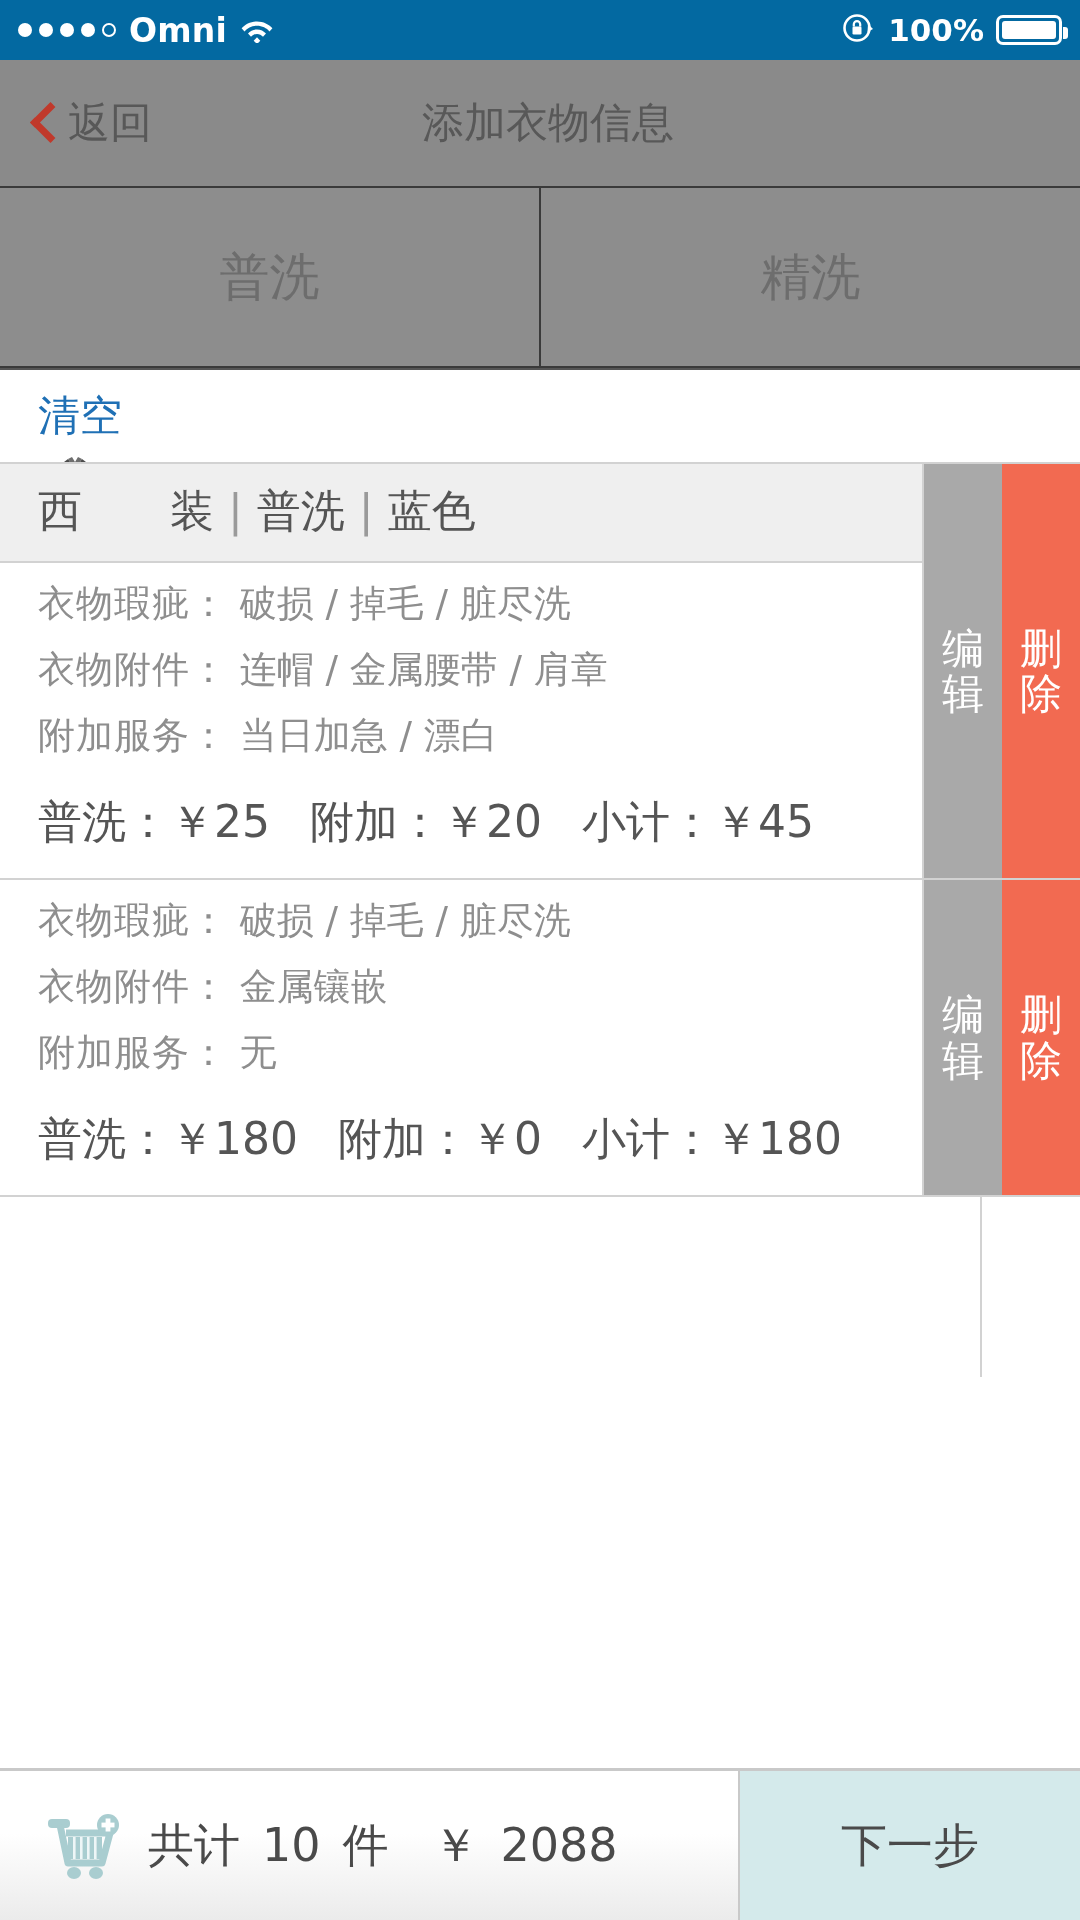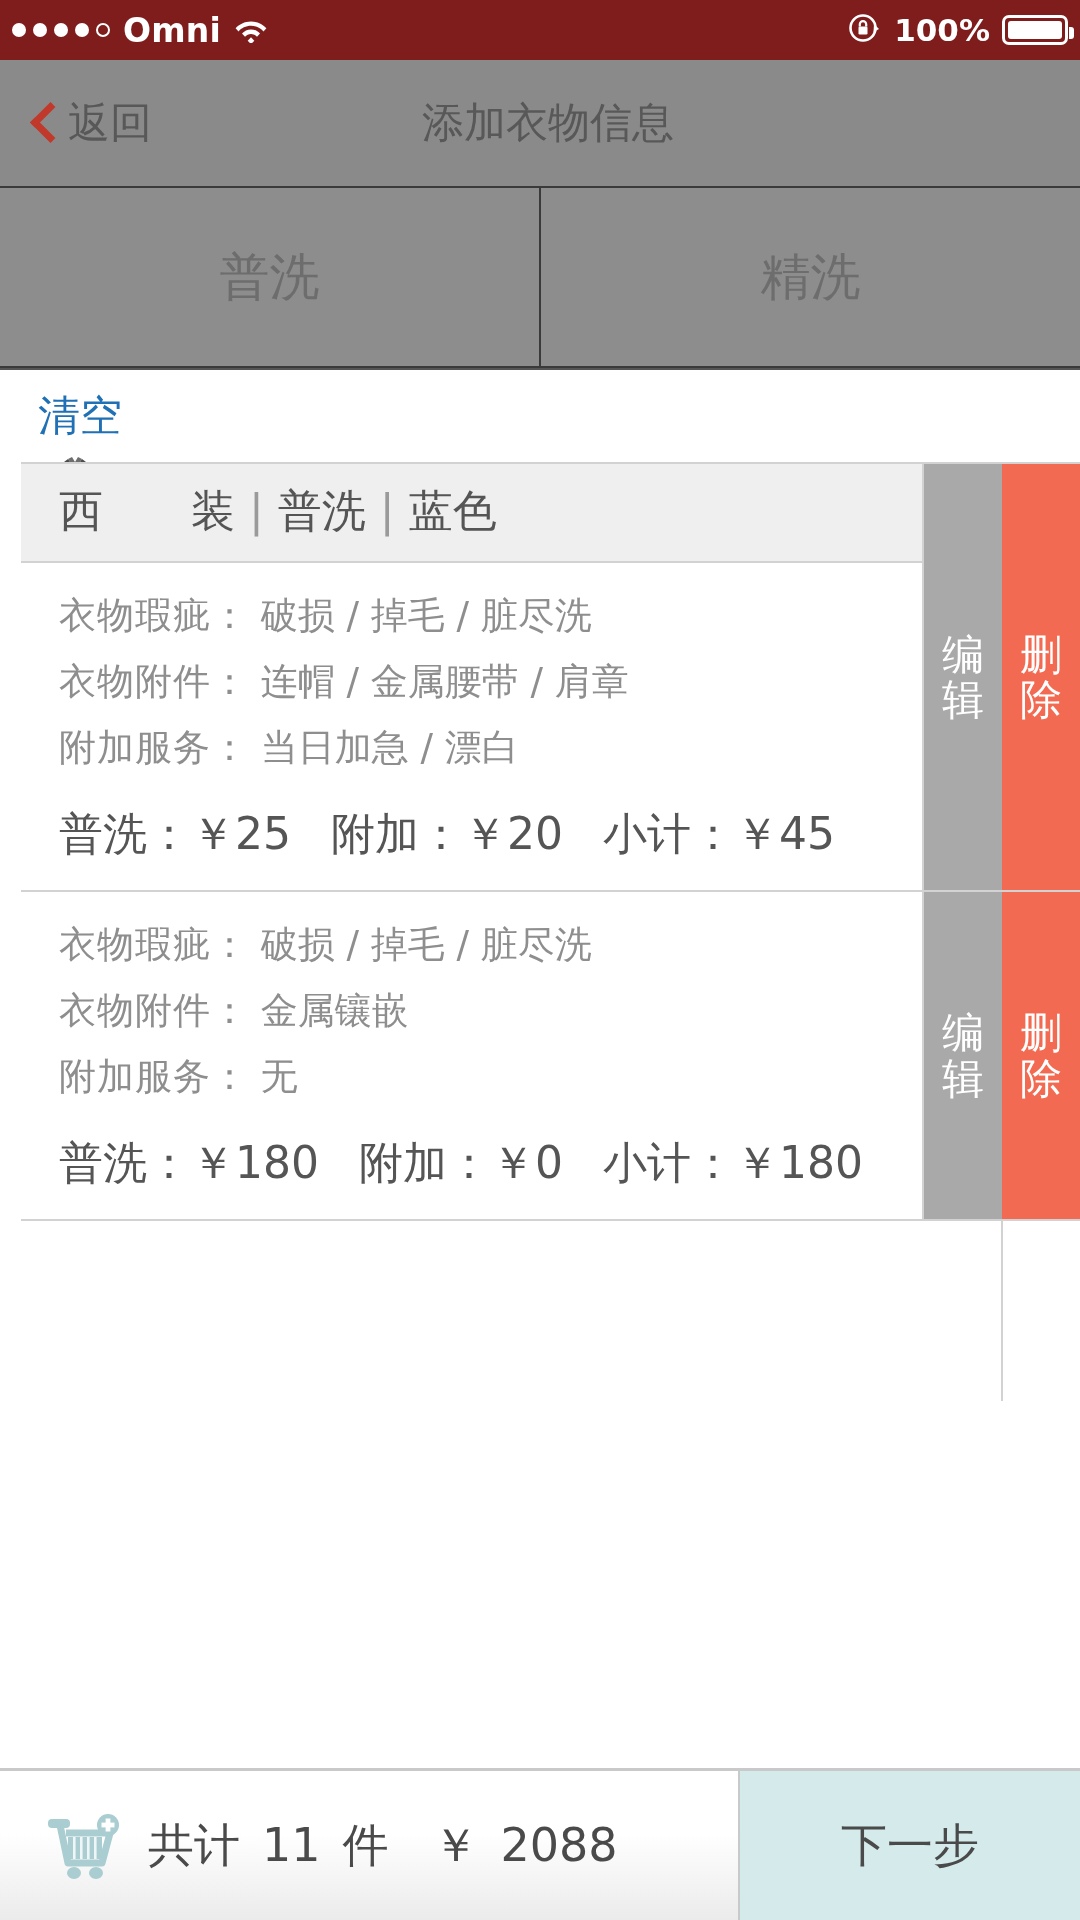--- a/index.html
+++ b/index.html
@@ -6,23 +6,23 @@
   html, body {
     width:1080px; height:1920px;
     background:#ffffff;
     font-family:"DejaVu Sans","Liberation Sans",sans-serif;
     overflow:hidden;
   }
   #app { position:relative; width:1080px; height:1920px; display:flex; flex-direction:column; }
 
   
   .statusbar{
-    height:60px; background:#7f1d1d; color:#fff;
+    height:60px; background:#0369a1; color:#fff;
     display:flex; align-items:center; flex:0 0 60px;
-    padding:0 12px; position:relative;
+    padding:0 18px; position:relative;
   }
   .sb-left{ display:flex; align-items:center; gap:13px; }
   .dots{ display:flex; align-items:center; gap:7px; }
   .dot{ width:14px; height:14px; border-radius:50%; background:#fff; }
   .dot.hollow{ background:transparent; border:2px solid #fff; width:14px; height:14px;}
   .carrier{ font-size:33px; font-weight:600; letter-spacing:.2px; }
   .wifi{ width:34px; height:26px; position:relative; }
   .sb-center{
     position:absolute; left:0; right:0; text-align:center;
     font-size:32px; font-weight:700; pointer-events:none;
@@ -89,30 +89,30 @@
 
   
   .clear-bar{
     flex:0 0 94px; background:#fff; display:flex; align-items:center;
     padding:0 38px; border-top:2px solid #555;
   }
   .clear-link{ color:#1f70b5; font-size:42px; cursor:pointer; }
 
   
   .list{ flex:1 1 auto; position:relative; overflow:hidden;
-         border-top:2px solid #d2d2d2; background:#fff;margin-left:21px; }
+         border-top:2px solid #d2d2d2; background:#fff; }
   .card{ display:flex; border-bottom:2px solid #d2d2d2; background:#fff; }
   .card-body{ flex:1 1 auto; min-width:0; border-right:2px solid #d2d2d2; }
   .card-head{
     background:#efefef; padding:18px 38px 20px;
     border-bottom:2px solid #d2d2d2;
     font-size:44px; color:#555; white-space:nowrap;
   }
   .card-head .sep{ color:#9a9a9a; padding:0 14px; }
-  .card-lines{ padding:28px 38px 12px; }
+  .card-lines{ padding:16px 38px 12px; }
   .line{ font-size:37px; color:#8e8e8e; margin:0 0 16px; white-space:nowrap; }
   .line .lbl{ letter-spacing:1px; }
   .price-row{
     font-size:44px; color:#555; padding:4px 38px 26px; white-space:nowrap;
   }
   .price-row .gap{ display:inline-block; width:40px; }
 
   .card-actions{ flex:0 0 98px; display:flex; flex-direction:row; }
   .act{
     flex:1; display:flex; align-items:center; justify-content:center;
@@ -303,21 +303,21 @@
           <rect x="41" y="26" width="2.6" height="22" fill="#eef6f7"></rect>
           <rect x="48" y="26" width="2.6" height="22" fill="#eef6f7"></rect>
           <ellipse cx="28" cy="62" rx="7" ry="6" fill="#a9cdd0"></ellipse>
           <ellipse cx="50" cy="62" rx="7" ry="6" fill="#a9cdd0"></ellipse>
           <circle cx="62" cy="14" r="11" fill="#a9cdd0"></circle>
           <rect x="59.6" y="7.5" width="4.8" height="13" fill="#fff"></rect>
           <rect x="55.5" y="11.6" width="13" height="4.8" fill="#fff"></rect>
         </svg>
       </span>
       <span class="bb-total">
-        <span>共计</span><span class="sp"></span><span>11</span><span class="sp"></span><span>件</span><span class="sp"></span><span class="sp"></span><span>￥</span><span class="sp"></span><span>2088</span>
+        <span>共计</span><span class="sp"></span><span>10</span><span class="sp"></span><span>件</span><span class="sp"></span><span class="sp"></span><span>￥</span><span class="sp"></span><span>2088</span>
       </span>
     </div>
     <div class="bb-right">
       <span class="bb-next">下一步</span>
     </div>
   </div>
 
 </div>
 
 </body></html>

